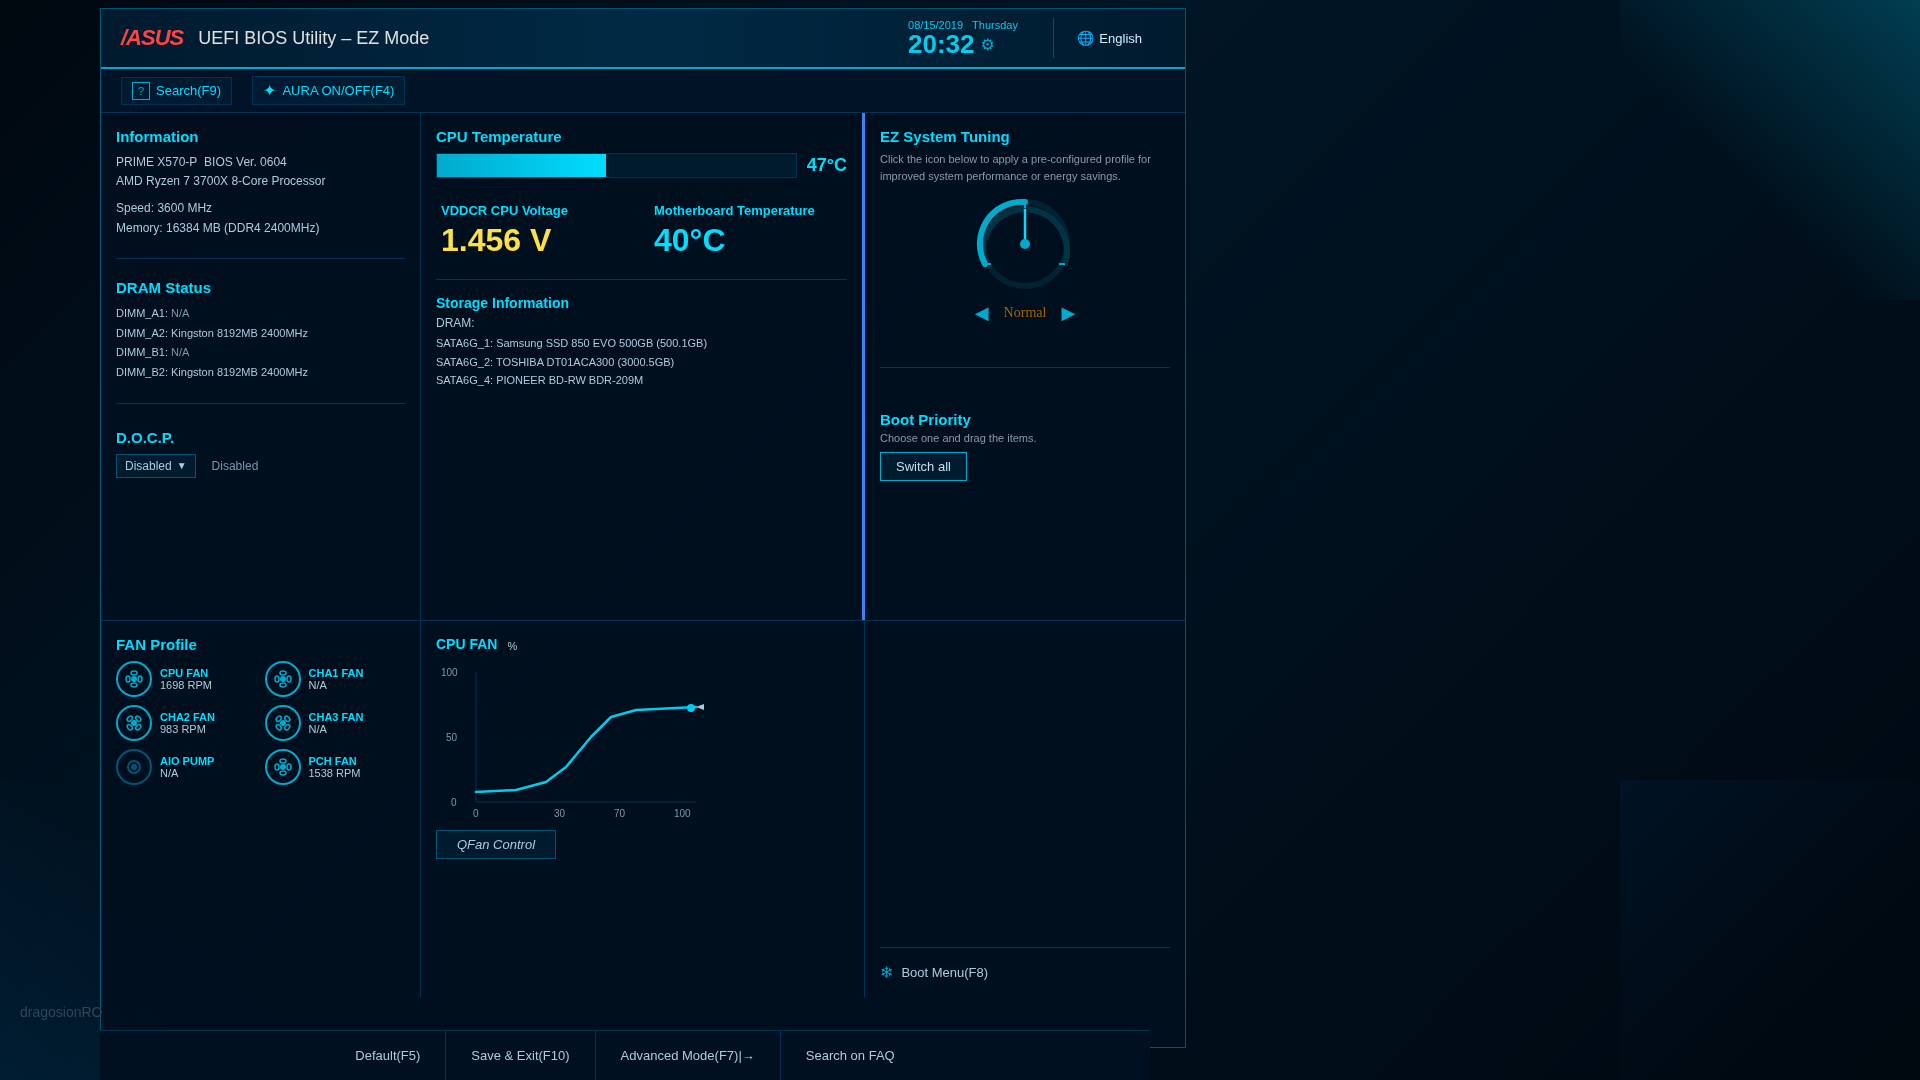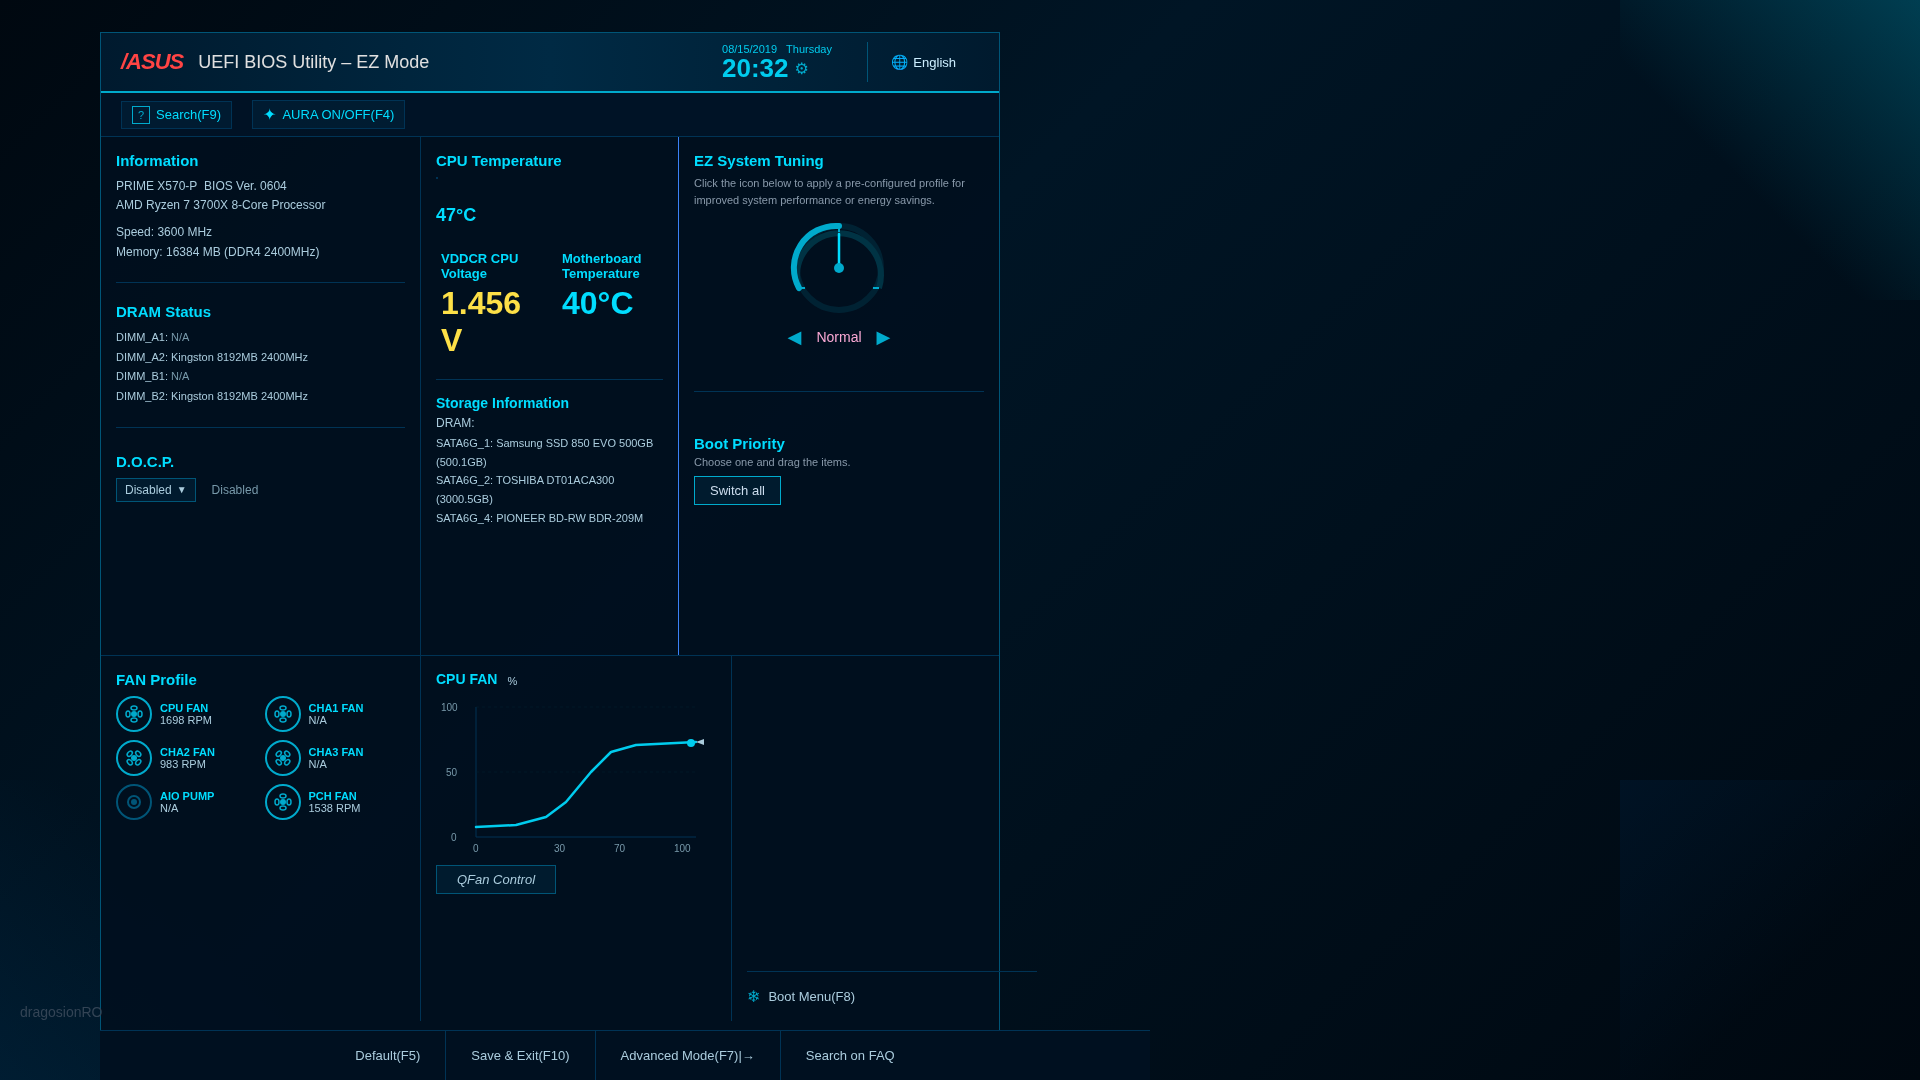--- a/index.html
+++ b/index.html
@@ -35,23 +35,23 @@
       background: linear-gradient(45deg, #003355 0%, transparent 60%);
     }
     .corner-br {
       bottom: 0; right: 0;
       background: linear-gradient(135deg, #002244 0%, transparent 60%);
     }
 
     
     .main-container {
       position: absolute;
-      top: 32px;
+      top: 8px;
       left: 100px;
-      width: 900px;
+      width: 1086px;
       height: 1040px;
       background: rgba(0,15,30,0.92);
       border: 1px solid #005577;
     }
 
     
     .header {
       background: linear-gradient(90deg, #001a2e 0%, #002a44 50%, #001a2e 100%);
       border-bottom: 2px solid #00aacc;
       padding: 8px 20px;
@@ -200,33 +200,32 @@
     }
     .docp-label {
       color: #7799aa;
       font-size: 12px;
       margin-left: 8px;
     }
 
     
     .mid-panel {
       padding: 15px;
-      border-right: 1px solid #3b82f6;
+      border-right: 3px solid #3b82f6;
     }
 
     
     .cpu-temp-section {
       margin-bottom: 20px;
     }
     .temp-bar-container {
       display: flex;
-      align-items: flex-start;
-      gap: 26px;
+      align-items: center;
+      gap: 10px;
       margin-top: 8px;
-      flex-direction: column;
     }
     .temp-bar {
       flex: 1;
       height: 25px;
       background: #001a2e;
       border: 1px solid #003355;
       position: relative;
     }
     .temp-bar-fill {
       height: 100%;
@@ -323,22 +322,23 @@
       gap: 15px;
       color: #aaccdd;
       font-size: 14px;
     }
     .gauge-nav-btn {
       color: #00aacc;
       font-size: 18px;
       cursor: pointer;
     }
     .gauge-label {
-      color: #f9a8d4;
+      color: #a16207;
       font-size: 14px;
+      font-family: Liberation Serif, serif;
     }
 
     
     .boot-section {
       margin-top: 10px;
     }
     .boot-title {
       color: #00ddff;
       font-size: 15px;
       font-weight: bold;

